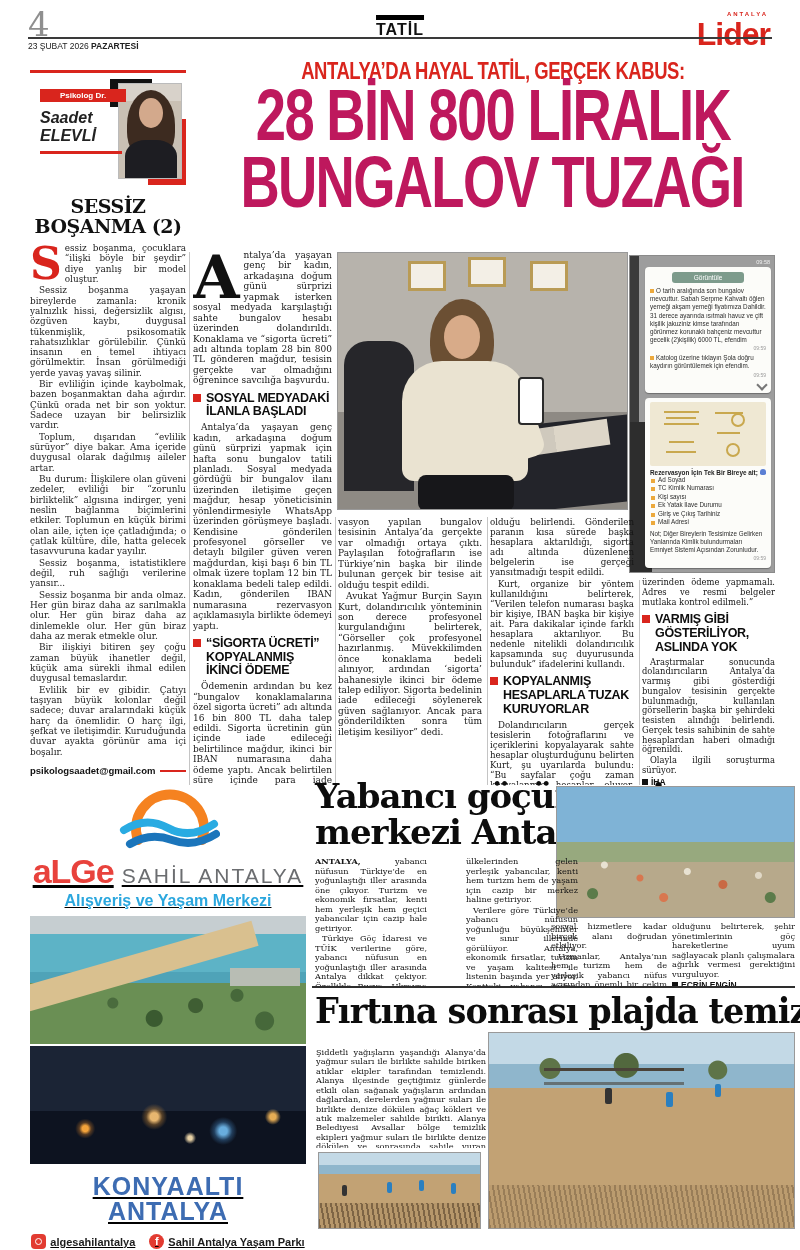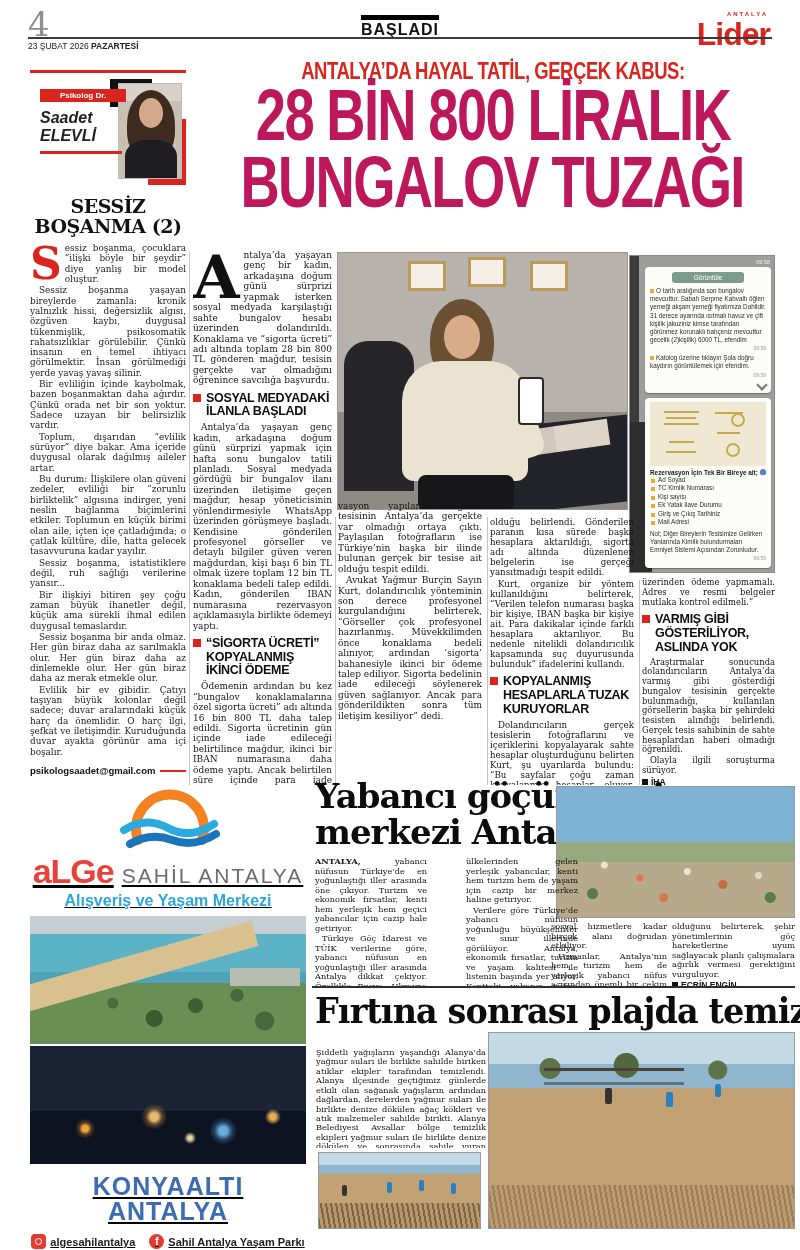--- a/index.html
+++ b/index.html
@@ -153,21 +153,21 @@
   .a3-photo2 .tree{position:absolute;left:0;top:10%;width:100%;height:16%;background:radial-gradient(circle at 20% 50%,#5e7448 0 10px,transparent 11px),radial-gradient(circle at 45% 40%,#52683e 0 12px,transparent 13px),radial-gradient(circle at 75% 55%,#5e7448 0 9px,transparent 10px);}
 </style>
 </head>
 <body>
 
 <div class="page">
 
   <div class="pagenum">4</div>
   <div class="gundem">
     <div class="bar"></div>
-    <div class="txt">BAŞLADI</div>
+    <div class="txt">TATİL</div>
   </div>
   <div class="brand">
     <span class="region">ANTALYA</span><br>
     <span class="name">Lider</span>
   </div>
   <div class="header-line"></div>
   <div class="dateline">
     <span>23 ŞUBAT 2026</span>
     <b>PAZARTESİ</b>
   </div>
@@ -195,22 +195,22 @@
       <div class="c-underline"></div>
     </div>
     <h2 class="c-title">SESSİZ BOŞANMA (2)</h2>
     <div class="c-body">
       <p class="first"><span class="drop-s">S</span><span>essiz boşanma, çocuklara “ilişki böyle bir şeydir” diye yanlış bir model oluştur.</span></p>
       <p>Sessiz boşanma yaşayan bireylerde zamanla: kronik yalnızlık hissi, değersizlik algısı, özgüven kaybı, duygusal tükenmişlik, psikosomatik rahatsızlıklar görülebilir. Çünkü insanın en temel ihtiyacı görülmektir. İnsan görülmediği yerde yavaş yavaş silinir.</p>
       <p>Bir evliliğin içinde kaybolmak, bazen boşanmaktan daha ağırdır. Çünkü orada net bir son yoktur. Sadece uzayan bir belirsizlik vardır.</p>
       <p>Toplum, dışarıdan “evlilik sürüyor” diye bakar. Ama içeride duygusal olarak dağılmış aileler artar.</p>
       <p>Bu durum: İlişkilere olan güveni zedeler, evliliği bir “zorunlu birliktelik” algısına indirger, yeni neslin bağlanma biçimlerini etkiler. Toplumun en küçük birimi olan aile, içten içe çatladığında; o çatlak kültüre, dile, hatta gelecek tasavvuruna kadar yayılır.</p>
       <p>Sessiz boşanma, istatistiklere değil, ruh sağlığı verilerine yansır...</p>
+      <p>Sessiz boşanma bir anda olmaz. Her gün biraz daha az sarılmakla olur. Her gün biraz daha az dinlemekle olur. Her gün biraz daha az merak etmekle olur.</p>
       <p>Bir ilişkiyi bitiren şey çoğu zaman büyük ihanetler değil, küçük ama sürekli ihmal edilen duygusal temaslardır.</p>
-      <p>Sessiz boşanma bir anda olmaz. Her gün biraz daha az sarılmakla olur. Her gün biraz daha az dinlemekle olur. Her gün biraz daha az merak etmekle olur.</p>
       <p>Evlilik bir ev gibidir. Çatıyı taşıyan büyük kolonlar değil sadece; duvar aralarındaki küçük harç da önemlidir. O harç ilgi, şefkat ve iletişimdir. Kuruduğunda duvar ayakta görünür ama içi boşalır.</p>
       <p>Aynı evde yaşıyor olmak, gerçekten birlikte yaşamak mıdır?</p>
 
     </div>
     <div class="c-mailrow">
       <span class="c-mail">psikologsaadet@gmail.com</span>
       <span class="redline"></span>
     </div>
   </aside>
 
@@ -281,21 +281,21 @@
         <div class="wa-li">Ek Yatak İlave Durumu</div>
         <div class="wa-li">Giriş ve Çıkış Tarihiniz</div>
         <div class="wa-li">Mail Adresi</div>
         <div class="wa-note">Not; Diğer Bireylerin Tesisimize Gelirken Yanlarında Kimlik bulundurmaları Emniyet Sistemi Açısından Zorunludur.</div>
         <div class="wa-t">09:59</div>
       </div>
 
     </div>
   </figure>
 
-  <div class="col" style="left:338px;top:501px;width:144px;height:268px;">
+  <div class="col" style="left:338px;top:517px;width:144px;height:268px;">
     <p class="noindent">vasyon yapılan bungalov tesisinin Antalya’da gerçekte var olmadığı ortaya çıktı. Paylaşılan fotoğrafların ise Türkiye’nin başka bir ilinde bulunan gerçek bir tesise ait olduğu tespit edildi.</p>
     <p>Avukat Yağmur Burçin Sayın Kurt, dolandırıcılık yönteminin son derece profesyonel kurgulandığını belirterek, “Görseller çok profesyonel hazırlanmış. Müvekkilimden önce konaklama bedeli alınıyor, ardından ‘sigorta’ bahanesiyle ikinci bir ödeme talep ediliyor. Sigorta bedelinin iade edileceği söylenerek güven sağlanıyor. Ancak para gönderildikten sonra tüm iletişim kesiliyor” dedi.</p>
 
   </div>
 
   <div class="col" style="left:490px;top:517px;width:144px;height:268px;font-size:8.7px;">
     <p class="noindent">olduğu belirlendi. Gönderilen paranın kısa sürede başka hesaplara aktarıldığı, sigorta adı altında düzenlenen belgelerin ise gerçeği yansıtmadığı tespit edildi.</p>
     <p>Kurt, organize bir yöntem kullanıldığını belirterek, “Verilen telefon numarası başka bir kişiye, IBAN başka bir kişiye ait. Para dakikalar içinde farklı hesaplara aktarılıyor. Bu nedenle nitelikli dolandırıcılık kapsamında suç duyurusunda bulunduk” ifadelerini kullandı.</p>
     <h3 class="subhead">KOPYALANMIŞ HESAPLARLA TUZAK KURUYORLAR</h3>
     <p>Dolandırıcıların gerçek tesislerin fotoğraflarını ve içeriklerini kopyalayarak sahte hesaplar oluşturduğunu belirten Kurt, şu uyarılarda bulundu: “Bu sayfalar çoğu zaman kopyalanmış hesaplar oluyor. Vatandaşlar mutlaka TÜRSAB kaydını sorgulamalı, yalnızca sosyal medya</p>

